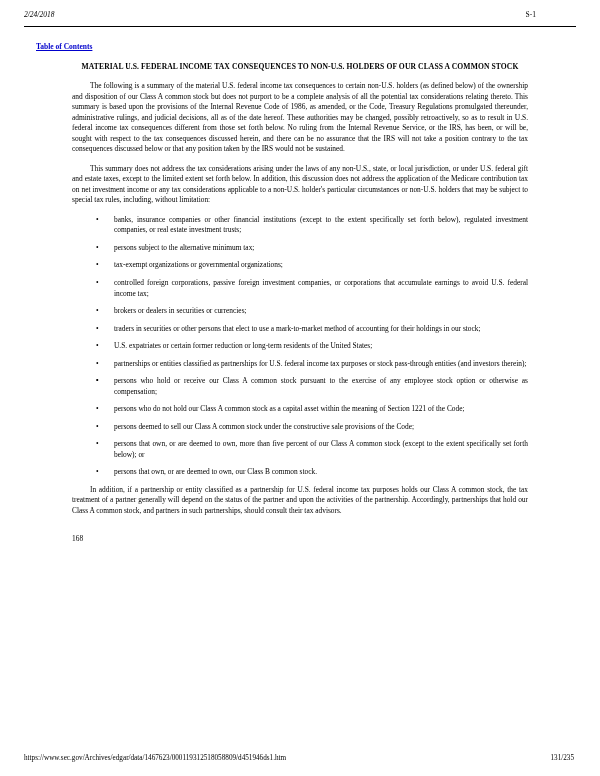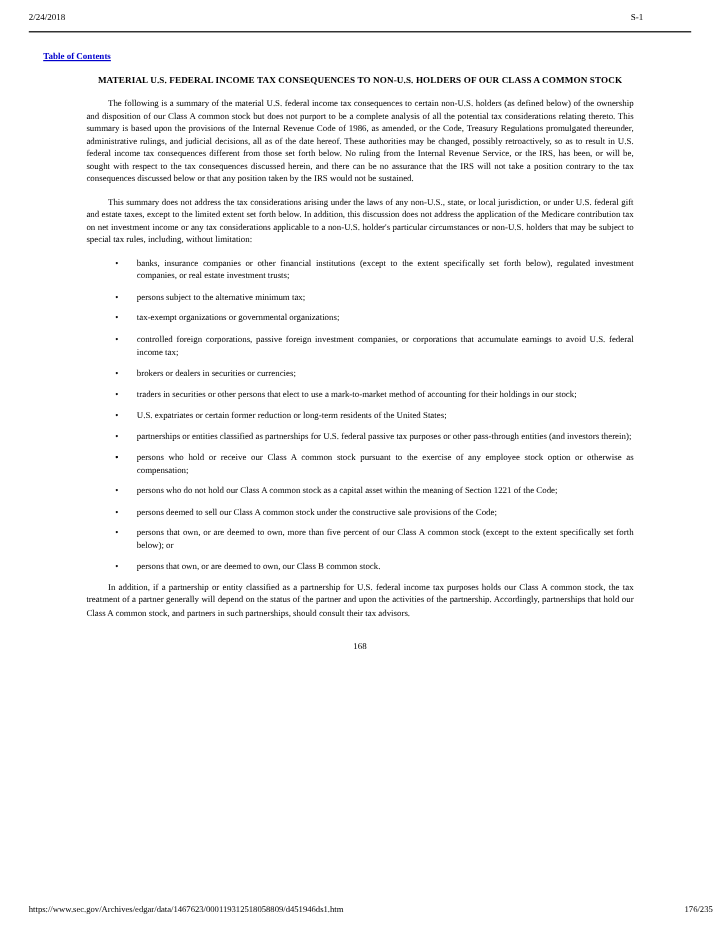--- a/index.html
+++ b/index.html
@@ -26,20 +26,21 @@
     top: 10px;
     left: 24px;
     right: 24px;
     display: flex;
     align-items: baseline;
     font-size: 7.5px;
   }
   .header-date {
     flex: 0 0 auto;
     white-space: nowrap;
+    font-style: italic;
   }
   .header-center {
     flex: 1 1 auto;
     text-align: right;
     font-size: 7.5px;
   }
   .header-right {
     flex: 0 0 auto;
     width: 40px;
   }
@@ -97,30 +98,29 @@
     padding-left: 42px;
   }
   ul.bullets li .bullet-mark {
     position: absolute;
     left: 24px;
     top: 0;
     font-size: 7.4px;
     line-height: 1.42;
   }
   .page-number {
-    text-align: center;
     font-size: 7.4px;
     margin-top: 18px;
     font-family: Liberation Serif, serif;
   }
   .footer-row {
     position: absolute;
     bottom: 14px;
     left: 24px;
-    right: 6px;
+    right: 26px;
     display: flex;
     justify-content: space-between;
     align-items: baseline;
     font-size: 7.2px;
     color: #000;
     text-align: right;
   }
   .footer-url {
     white-space: nowrap;
   }
@@ -151,32 +151,32 @@
     <p class="body-par">This summary does not address the tax considerations arising under the laws of any non-U.S., state, or local jurisdiction, or under U.S. federal gift and estate taxes, except to the limited extent set forth below. In addition, this discussion does not address the application of the Medicare contribution tax on net investment income or any tax considerations applicable to a non-U.S. holder's particular circumstances or non-U.S. holders that may be subject to special tax rules, including, without limitation:</p>
 
     <ul class="bullets">
       <li><span class="bullet-mark">•</span><span>banks, insurance companies or other financial institutions (except to the extent specifically set forth below), regulated investment companies, or real estate investment trusts;</span></li>
       <li><span class="bullet-mark">•</span><span>persons subject to the alternative minimum tax;</span></li>
       <li><span class="bullet-mark">•</span><span>tax-exempt organizations or governmental organizations;</span></li>
       <li><span class="bullet-mark">•</span><span>controlled foreign corporations, passive foreign investment companies, or corporations that accumulate earnings to avoid U.S. federal income tax;</span></li>
       <li><span class="bullet-mark">•</span><span>brokers or dealers in securities or currencies;</span></li>
       <li><span class="bullet-mark">•</span><span>traders in securities or other persons that elect to use a mark-to-market method of accounting for their holdings in our stock;</span></li>
       <li><span class="bullet-mark">•</span><span>U.S. expatriates or certain former reduction or long-term residents of the United States;</span></li>
-      <li><span class="bullet-mark">•</span><span>partnerships or entities classified as partnerships for U.S. federal passive tax purposes or other pass-through entities (and investors therein);</span></li>
+      <li><span class="bullet-mark">•</span><span>partnerships or entities classified as partnerships for U.S. federal income tax purposes or stock pass-through entities (and investors therein);</span></li>
       <li><span class="bullet-mark">•</span></li>
       <li><span class="bullet-mark">•</span><span>persons who hold or receive our Class A common stock pursuant to the exercise of any employee stock option or otherwise as compensation;</span></li>
       <li><span class="bullet-mark">•</span><span>persons who do not hold our Class A common stock as a capital asset within the meaning of Section 1221 of the Code;</span></li>
       <li><span class="bullet-mark">•</span><span>persons deemed to sell our Class A common stock under the constructive sale provisions of the Code;</span></li>
       <li><span class="bullet-mark">•</span><span>persons that own, or are deemed to own, more than five percent of our Class A common stock (except to the extent specifically set forth below); or</span></li>
       <li><span class="bullet-mark">•</span><span>persons that own, or are deemed to own, our Class B common stock.</span></li>
     </ul>
 
     <p class="body-par">In addition, if a partnership or entity classified as a partnership for U.S. federal income tax purposes holds our Class A common stock, the tax treatment of a partner generally will depend on the status of the partner and upon the activities of the partnership. Accordingly, partnerships that hold our Class A common stock, and partners in such partnerships, should consult their tax advisors.</p>
 
     <div class="page-number">168</div>
   </div>
 
   <div class="footer-row">
     <span class="footer-url">https://www.sec.gov/Archives/edgar/data/1467623/000119312518058809/d451946ds1.htm</span>
-    <span class="footer-pages">176/235</span>
+    <span class="footer-pages">131/235</span>
   </div>
 
 </div>
 
 </body></html>

